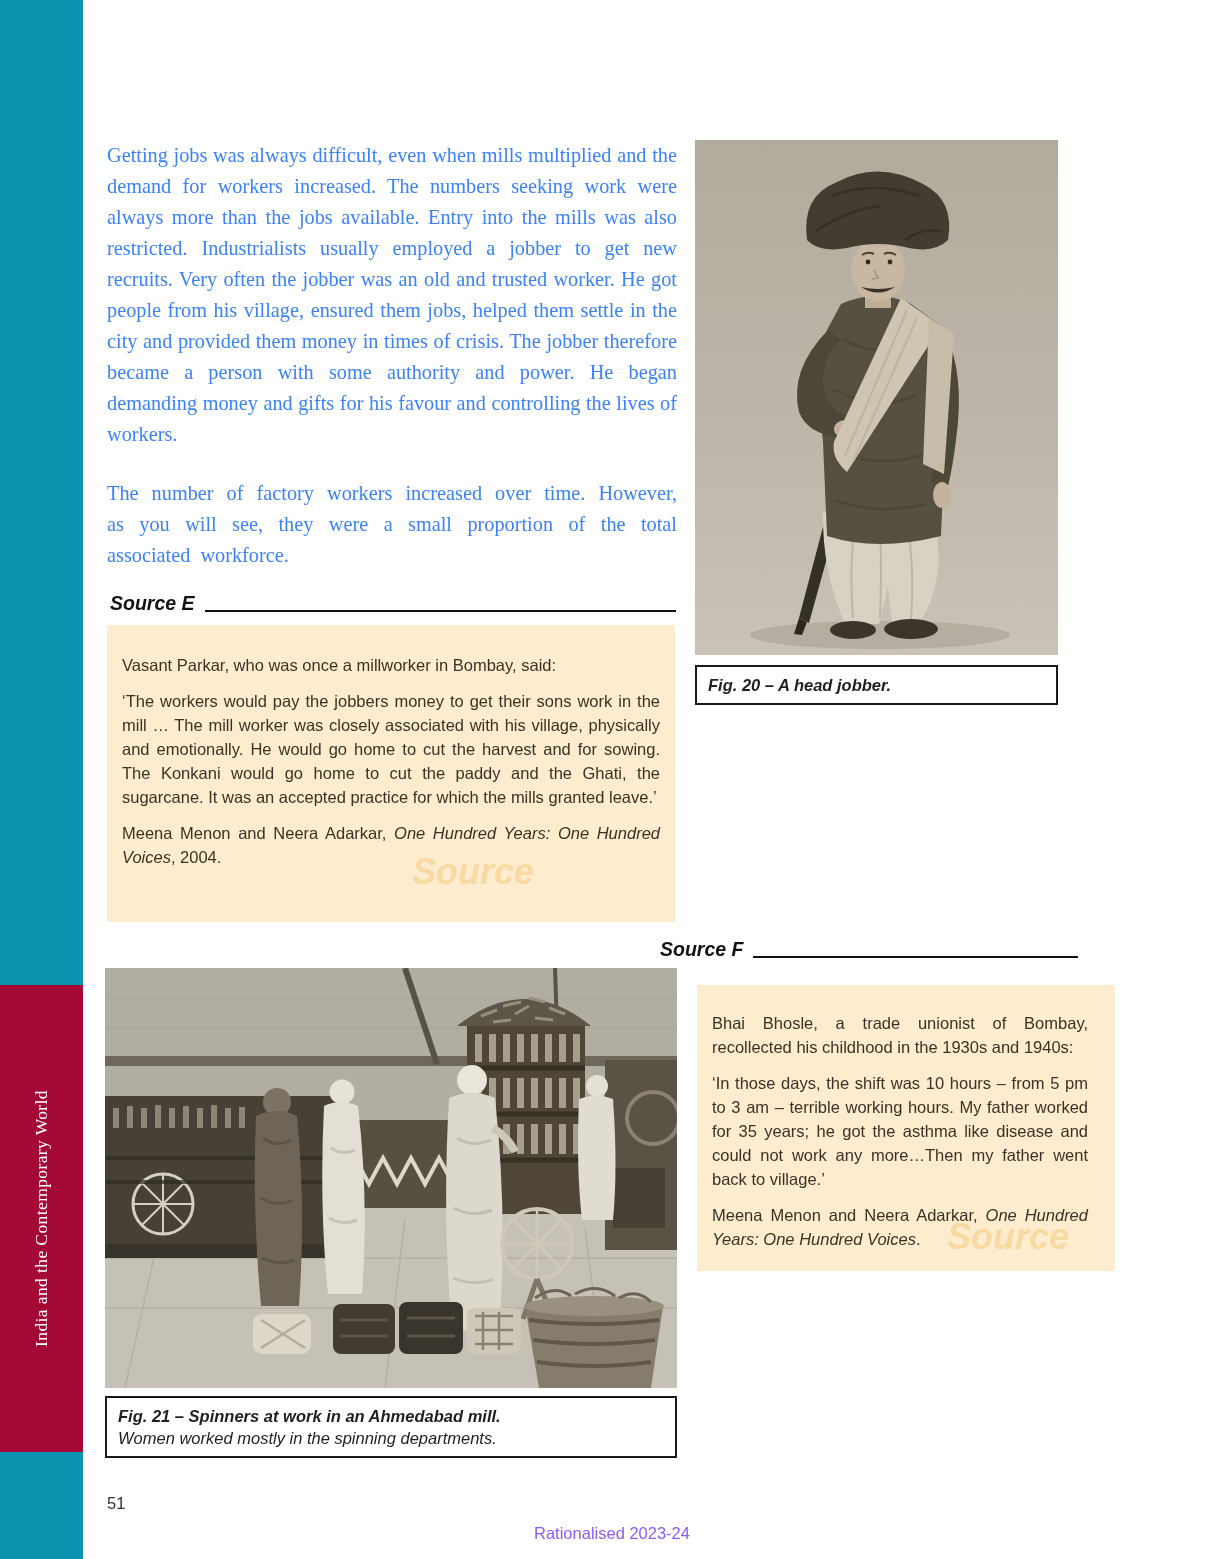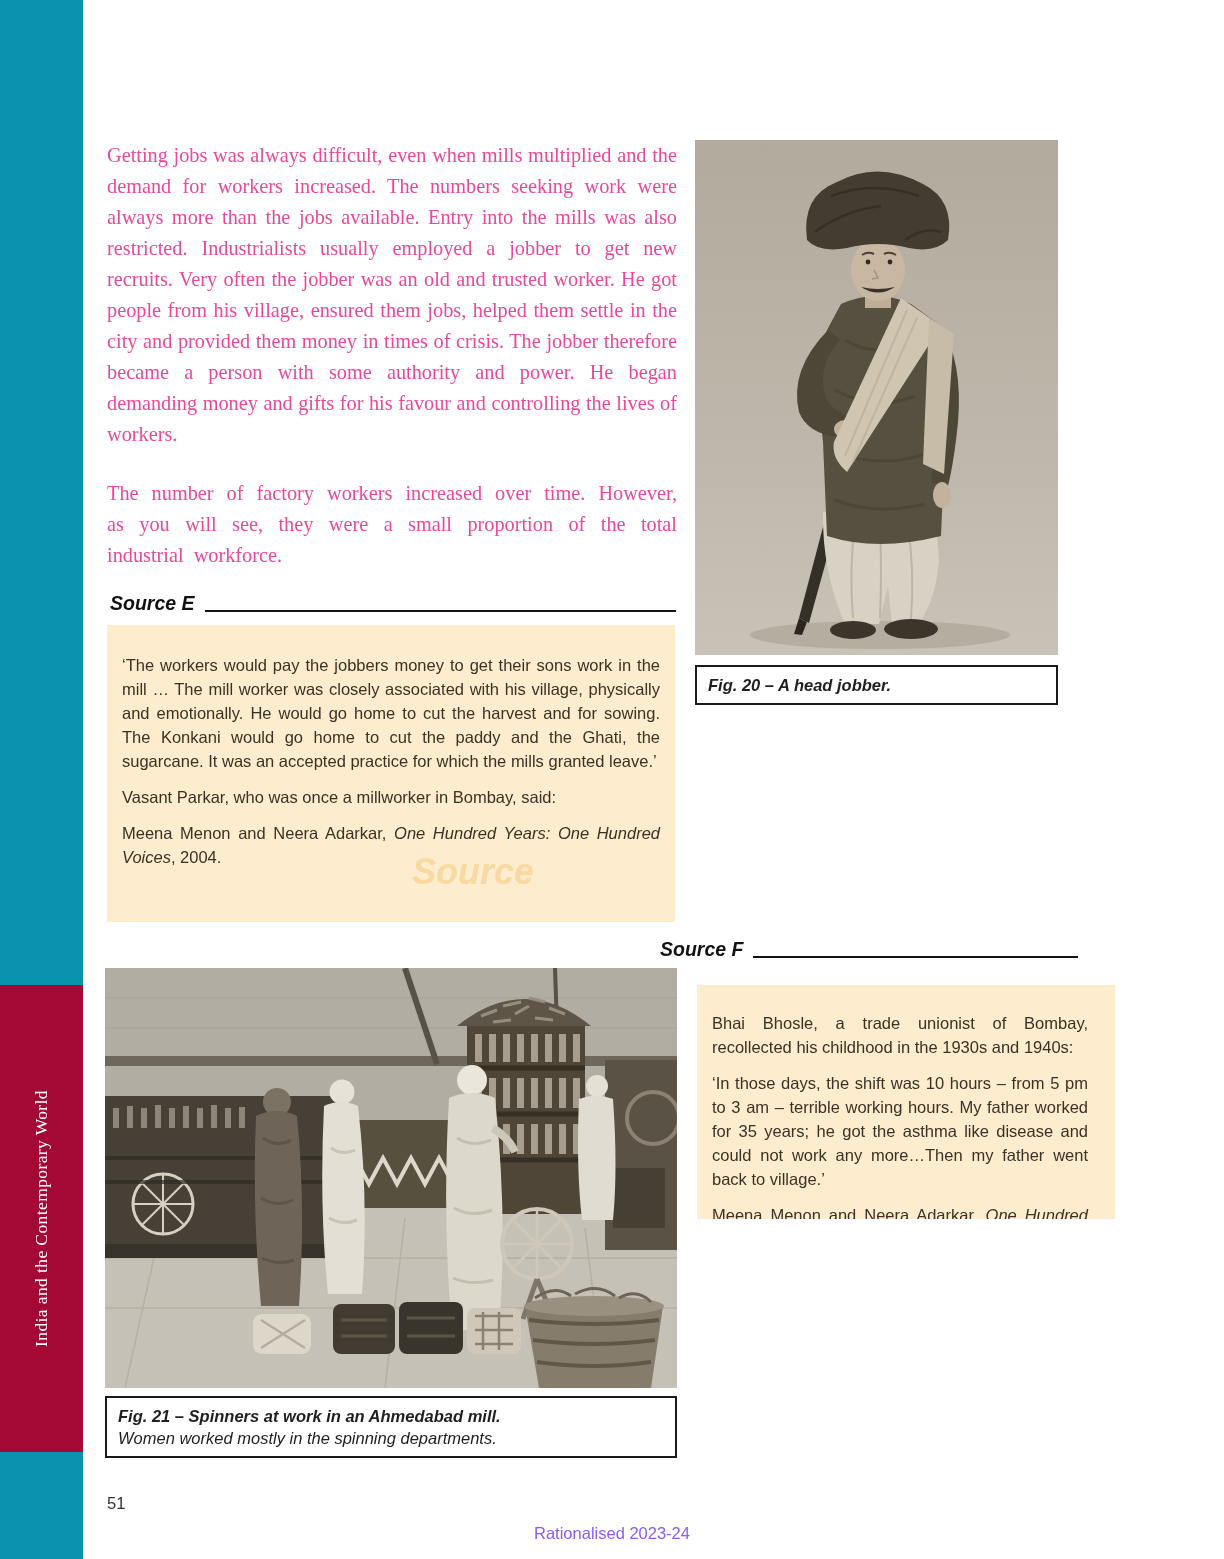--- a/index.html
+++ b/index.html
@@ -10,36 +10,36 @@
   .bar-teal-top{top:0;height:985px;background:#0a92ae;}
   .bar-crimson{top:985px;height:467px;background:#a40936;}
   .bar-teal-bottom{top:1452px;height:107px;background:#0a92ae;}
   .sidebar-vertical{position:absolute;left:0;top:985px;width:83px;height:467px;
         display:flex;align-items:center;justify-content:center;}
   .sidebar-vertical span{writing-mode:vertical-rl;transform:rotate(180deg);color:#ffffff;
         font-family:"Liberation Serif",serif;font-size:17.5px;letter-spacing:.4px;white-space:nowrap;}
   
   .body-para{position:absolute;left:107px;width:570px;margin:0;
         font-family:"Liberation Serif",serif;font-size:20.3px;line-height:31px;
-        color:#ec4899;text-align:justify;}
+        color:#3b82f6;text-align:justify;}
   .para-1{top:140px;}
   .para-2{top:478px;word-spacing:5px;}
   
   .source-head{position:absolute;display:flex;align-items:flex-end;}
   .source-head .label{font-weight:bold;font-style:italic;font-size:19.5px;color:#121212;
         white-space:nowrap;}
   .source-head .rule{flex:1;border-bottom:2.5px solid #121212;margin-left:10px;margin-bottom:3px;}
   .head-e{left:110px;top:592px;width:566px;}
   .head-f{left:660px;top:938px;width:418px;}
   
   .source-box{position:absolute;background:#fdeccd;color:#3b3226;overflow:hidden;
         font-size:16.5px;line-height:24px;text-align:justify;}
   .source-box p{margin:0 0 12px 0;}
   .box-e{left:107px;top:625px;width:568px;height:297px;padding:28px 15px 0 15px;box-sizing:border-box;}
-  .box-f{left:697px;top:985px;width:418px;height:234px;padding:26px 27px 0 15px;box-sizing:border-box;}
+  .box-f{left:697px;top:985px;width:418px;height:286px;padding:26px 27px 0 15px;box-sizing:border-box;}
   .watermark{position:absolute;font-weight:bold;font-style:italic;font-size:36px;color:#f7d9a1;}
   .wm-e{left:305px;top:235px;}
   .wm-f{left:250px;top:240px;}
   .attr i{font-style:italic;}
   
   .figure{position:absolute;}
   .fig20{left:695px;top:140px;width:363px;}
   .fig21{left:105px;top:968px;width:572px;border-radius:27px;}
   .photo{display:block;}
   .figcap{border:2px solid #1a1a1a;background:#ffffff;box-sizing:border-box;
@@ -58,29 +58,29 @@
 <div class="page">
 
   <div class="bar bar-teal-top"></div>
   <div class="bar bar-crimson"></div>
   <div class="bar bar-teal-bottom"></div>
   <div class="sidebar-vertical">
     <span>India and the Contemporary World</span>
   </div>
 
   <p class="body-para para-1">Getting jobs was always difficult, even when mills multiplied and the demand for workers increased. The numbers seeking work were always more than the jobs available.  Entry into the mills was also restricted. Industrialists usually employed a jobber to get new recruits. Very often the jobber was an old and trusted worker. He got people from his village, ensured them jobs, helped them settle in the city and provided them money in times of crisis. The jobber therefore became a person with some authority and power. He began demanding money and gifts for his favour and controlling the lives of workers.</p>
-  <p class="body-para para-2">The number of factory workers increased over time. However, as you will see, they were a small proportion of the total industrial workforce.</p>
+  <p class="body-para para-2">The number of factory workers increased over time. However, as you will see, they were a small proportion of the total associated workforce.</p>
 
   <div class="source-head head-e">
     <span class="label">Source E</span>
     <span class="rule"></span>
   </div>
   <div class="source-box box-e">
+    <p>Vasant Parkar, who was once a millworker in Bombay, said:</p>
     <p>‘The workers would pay the jobbers money to get their sons work in the mill … The mill worker was closely associated with his village, physically and emotionally. He would go home to cut the harvest and for sowing. The Konkani would go home to cut the paddy and the Ghati, the sugarcane. It was an accepted practice for which the mills granted leave.’</p>
-    <p>Vasant Parkar, who was once a millworker in Bombay, said:</p>
     <p class="attr"><span>Meena Menon and Neera Adarkar, </span><i>One Hundred Years: One Hundred Voices</i><span>,  2004.</span></p>
     <span class="watermark wm-e">Source</span>
   </div>
 
   <figure class="figure fig20" style="margin:0;">
     <svg class="photo" width="363" height="515" viewBox="0 0 363 515">
       <defs>
         <linearGradient id="g20bg" x1="0" y1="0" x2="0" y2="1">
           <stop offset="0" stop-color="#b3aa9e"></stop>
           <stop offset="0.6" stop-color="#bfb7ab"></stop>

